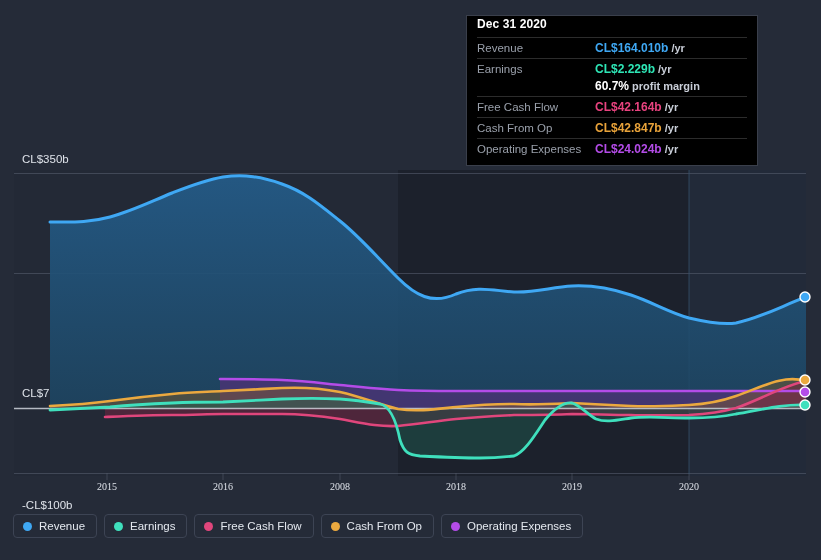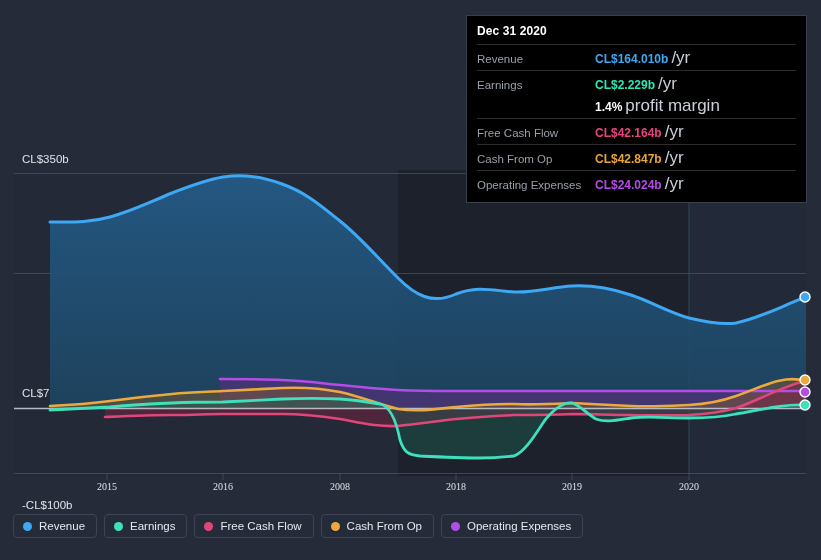--- a/index.html
+++ b/index.html
@@ -11,41 +11,41 @@
     position:relative;
     color:#e9ecf2;
   }
   #chart-root{position:absolute;left:0;top:0;width:821px;height:560px;}
   svg.chart-svg{position:absolute;left:0;top:0;width:821px;height:560px;display:block;}
 
   
   .tooltip{
     position:absolute;
     left:466px;top:15px;
-    width:341px;
+    width:292px;
     background:#000000;
     border:1px solid #3a3f4b;
     box-sizing:border-box;
-    padding:7px 10px 6px 10px;
+    padding:0 10px 6px 10px;
     font-size:11.5px;
     z-index:40;
   }
   .tt-date{
     font-weight:bold;color:#ffffff;font-size:12px;
     padding:1px 0 6px 0;letter-spacing:.1px;
   }
   .tt-row{
     display:flex;align-items:baseline;
     border-top:1px solid #2c2c2c;
     padding:3px 0 2px 0;
     min-height:15px;
   }
   .tt-label{width:118px;color:#9aa0ab;font-size:11.5px;flex:0 0 118px;}
   .tt-val{font-weight:bold;font-size:12px;}
-  .tt-suffix{color:#c9ced8;font-weight:normal;font-size:17px;margin-left:3px;}
+  .tt-suffix{color:#c9ced8;font-weight:bold;font-size:11px;margin-left:3px;}
   .tt-row.sub{border-top:none;padding-top:0;}
   .tt-row.sub .tt-label{visibility:hidden;}
 
   
   .axis-label{
     position:absolute;
     color:#dfe3ea;
     font-size:11.5px;
     white-space:nowrap;
   }
@@ -213,21 +213,21 @@
     </div>
 
     <div class="tt-row">
       <span class="tt-label">Earnings</span>
       <span class="tt-val" style="color:#2ee6b6">CL$2.229b</span>
       <span class="tt-suffix">/yr</span>
     </div>
 
     <div class="tt-row sub">
       <span class="tt-label"></span>
-      <span class="tt-val" style="color:#ffffff">1.4%</span>
+      <span class="tt-val" style="color:#ffffff">60.7%</span>
       <span class="tt-suffix">profit margin</span>
     </div>
 
     <div class="tt-row">
       <span class="tt-label">Free Cash Flow</span>
       <span class="tt-val" style="color:#e8437f">CL$42.164b</span>
       <span class="tt-suffix">/yr</span>
     </div>
 
     <div class="tt-row">

